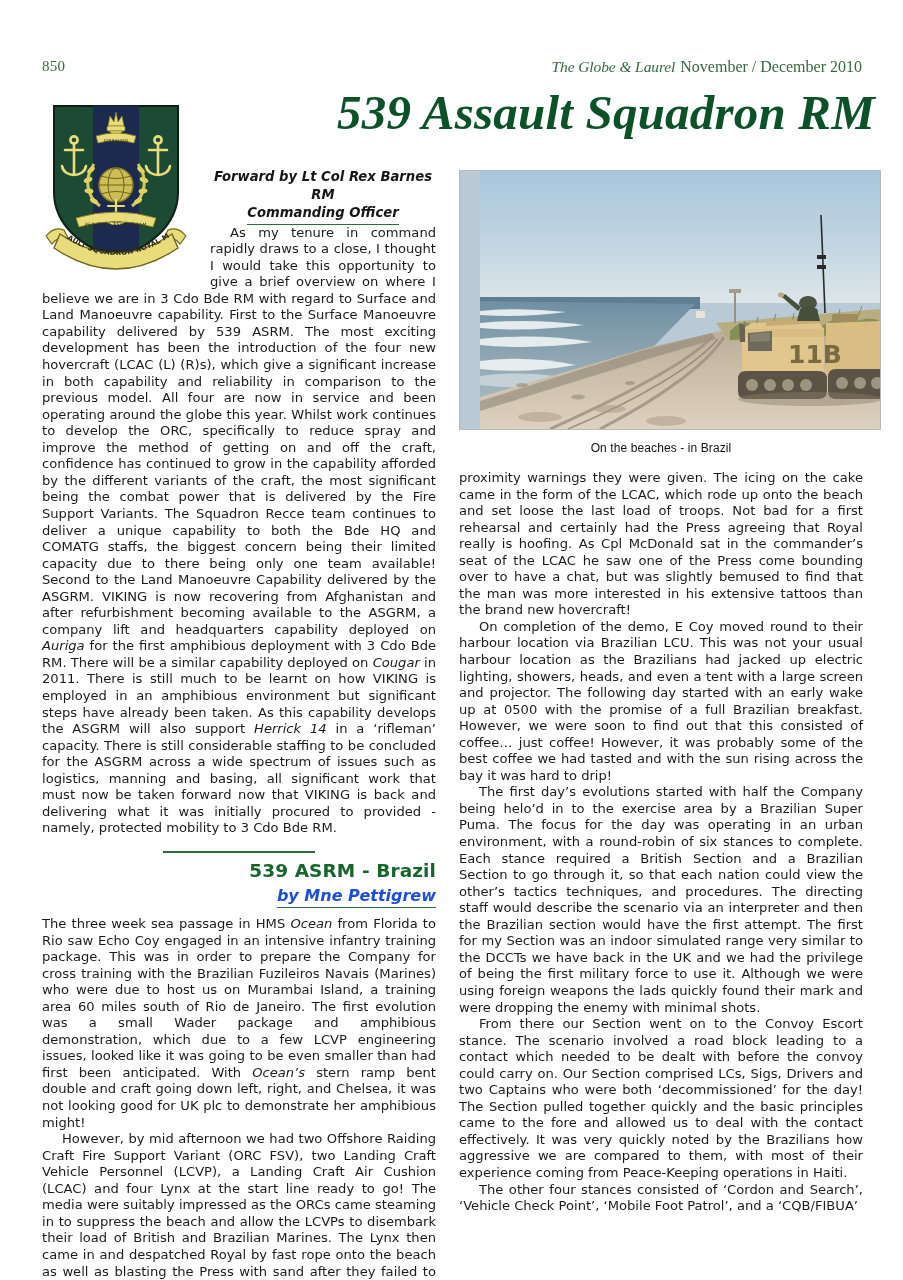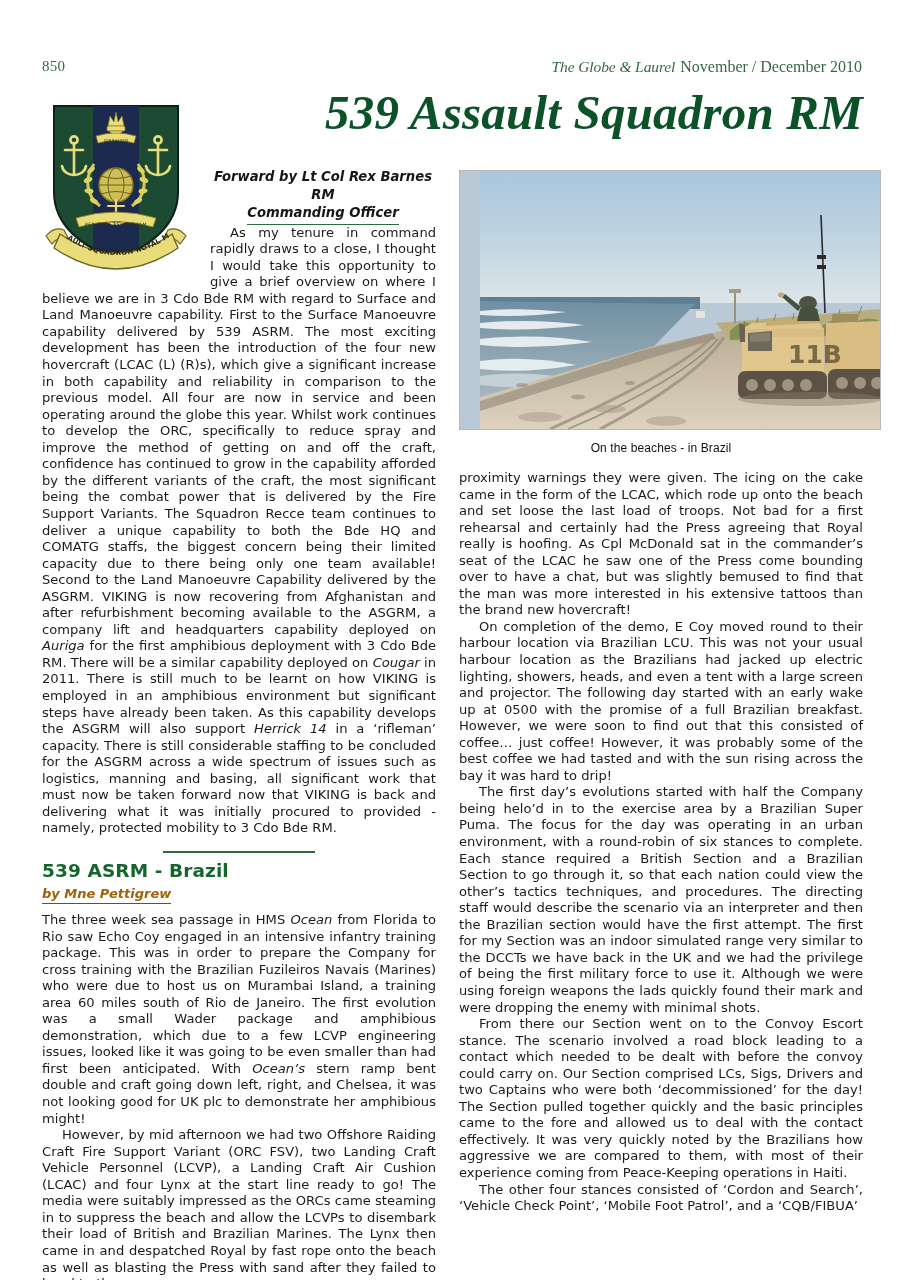--- a/index.html
+++ b/index.html
@@ -55,21 +55,21 @@
     letter-spacing: -0.1px;
   }
   .runhead-issue {
     font-size: 16px;
     margin-left: 5px;
   }
 
   
   .masthead {
     position: absolute;
-    left: 40px;
+    left: 52px;
     top: 88px;
     width: 823px;
     height: 72px;
   }
   .title {
     position: absolute;
     right: 0;
     top: 0;
     font-family: "Liberation Serif", serif;
     font-style: italic;
@@ -138,43 +138,43 @@
   .crest-float {
     float: left;
     width: 168px;
     height: 118px;
     shape-outside: polygon(0 0, 100% 0, 100% 100%, 0 100%);
   }
 
   
   .section-head {
     margin-top: 14px;
-    text-align: left;
+    text-align: right;
   }
   .section-rule {
     width: 152px;
     height: 2px;
     background: #2f6b3a;
     margin: 0 auto 6px auto;
   }
   .section-title {
     font-family: "DejaVu Sans", sans-serif;
     font-weight: bold;
     font-size: 18.5px;
     color: #16662c;
     letter-spacing: 0.1px;
     line-height: 1.25;
   }
   .section-author {
     margin-top: 4px;
     font-family: "DejaVu Sans", sans-serif;
     font-style: italic;
     font-weight: bold;
-    font-size: 13px;
-    color: #a16207;
+    font-size: 16px;
+    color: #1d4ed8;
     display: inline-block;
     border-bottom: 1.6px solid #2f6b3a;
     padding-bottom: 2px;
   }
   .section-gap { height: 8px; }
 
   
   .figure {
     position: absolute;
     left: 459px;

